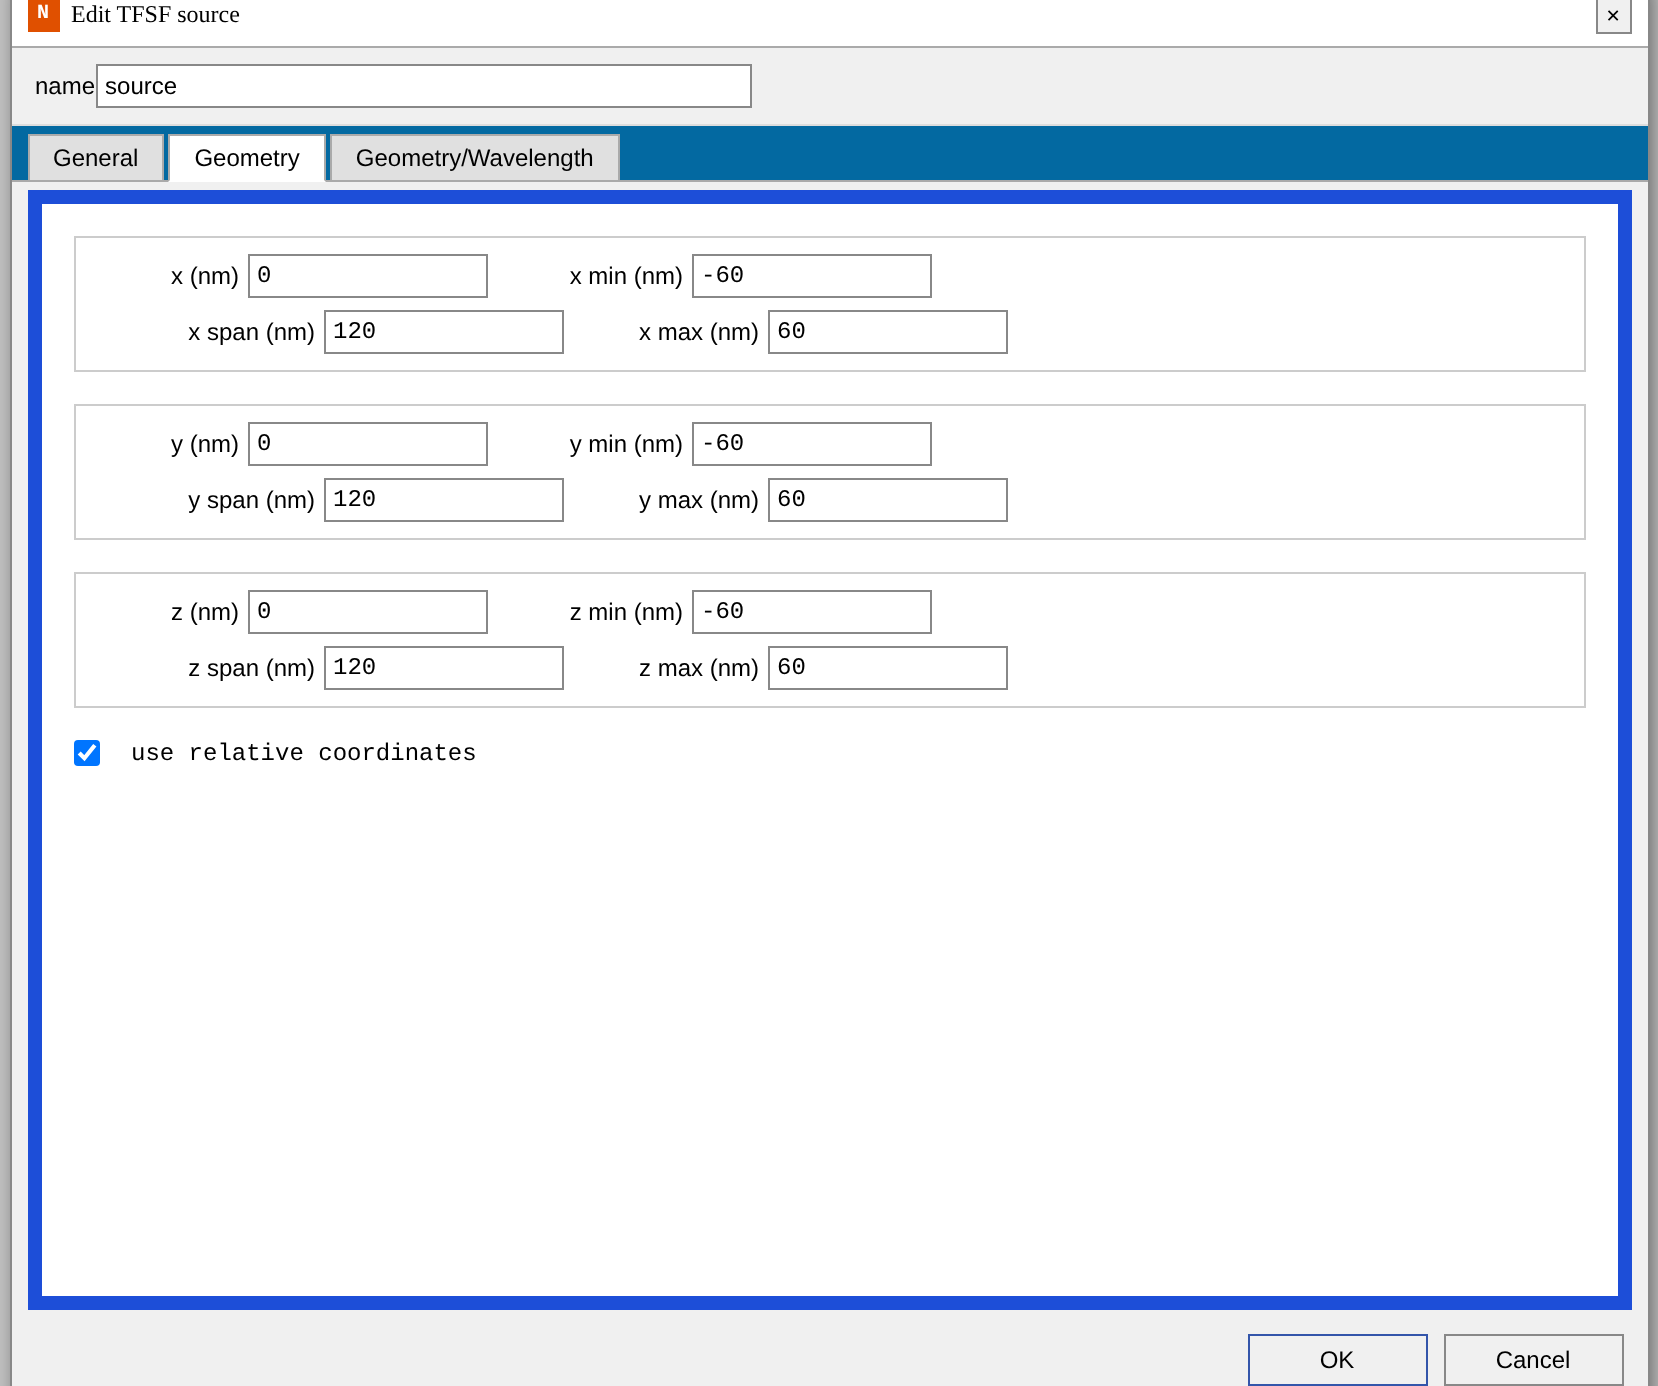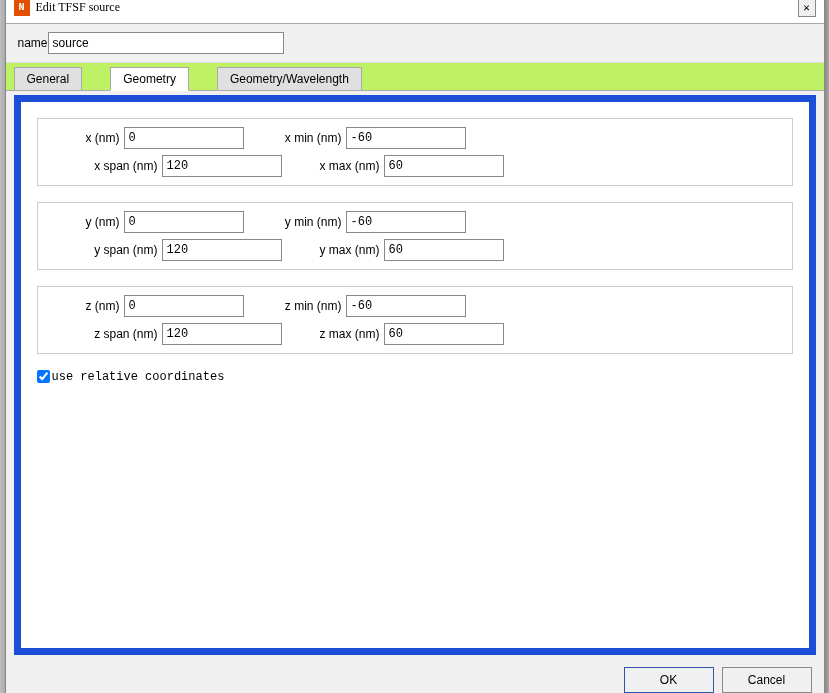--- a/index.html
+++ b/index.html
@@ -66,34 +66,33 @@
       padding: 8px 12px;
       gap: 0;
       background: #f0f0f0;
       border-bottom: 1px solid #ddd;
     }
     .name-label {
       font-size: 12px;
       font-family: Arial, sans-serif;
     }
     .name-input {
-      width: 236px;
+      width: 328px;
       height: 22px;
       border: 1px solid #888;
       padding: 2px 4px;
       font-size: 12px;
       font-family: Arial, sans-serif;
       background: white;
     }
     .tabs {
       display: flex;
       padding: 4px 8px 0;
-      background: #bef264;
+      background: #0369a1;
       border-bottom: 1px solid #aaa;
-      gap: 26px;
     }
     .tab {
       padding: 4px 12px;
       border: 1px solid #aaa;
       border-bottom: none;
       background: #e0e0e0;
       font-size: 12px;
       font-family: Arial, sans-serif;
       cursor: pointer;
       margin-right: 2px;
@@ -140,21 +139,21 @@
       font-size: 12px;
       font-family: 'Courier New', Courier, monospace;
       background: white;
     }
     .field-gap {
       width: 20px;
     }
     .checkbox-row {
       display: flex;
       align-items: center;
-      gap: 2px;
+      gap: 16px;
       margin-top: 8px;
     }
     .checkbox-row label {
       font-size: 12px;
       font-family: 'Courier New', Courier, monospace;
     }
     .button-bar {
       display: flex;
       justify-content: flex-end;
       gap: 8px;

